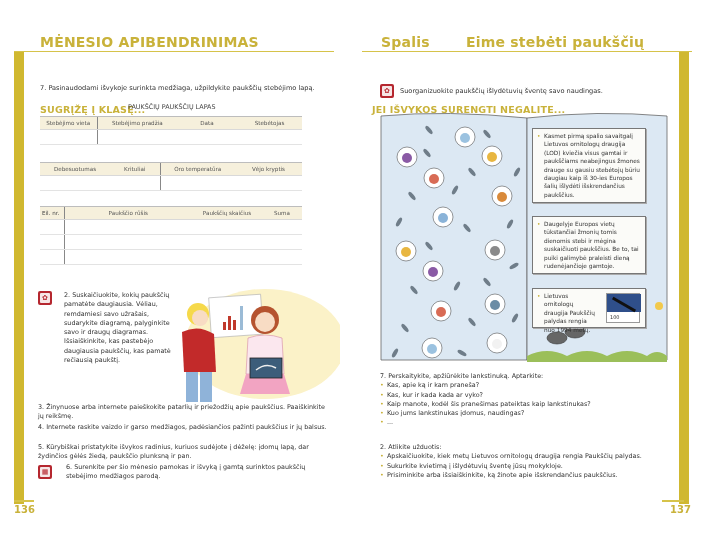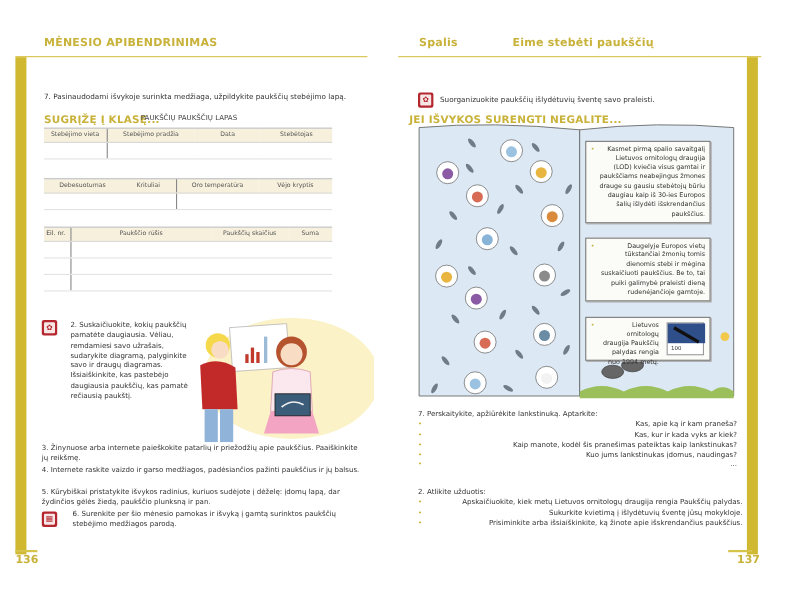--- a/index.html
+++ b/index.html
@@ -1,31 +1,31 @@
 <!DOCTYPE html>
 <html><head>
   <meta charset="utf-8">
   <style>
     * { box-sizing: border-box; margin: 0; padding: 0; }
     html, body { width: 720px; height: 540px; background: #ffffff; overflow: hidden; }
     body { font-family: "DejaVu Sans", sans-serif; color: #2a2a2a; position: relative; }
-    .page-title { position: absolute; top: 34px; font-size: 10px; font-weight: bold; color: #c9b23a; letter-spacing: 0.2px; }
+    .page-title { position: absolute; top: 34px; font-size: 14px; font-weight: bold; color: #c9b23a; letter-spacing: 0.2px; }
     .rule-top { position: absolute; top: 51px; height: 1px; background: #d6c34a; }
     .bar { position: absolute; background: #d0b830; }
     .section-title { position: absolute; font-size: 9.5px; font-weight: bold; color: #c9b23a; letter-spacing: 0.2px; margin-top: 38px; }
     .caption { position: absolute; font-size: 6.6px; }
     table.obs { position: absolute; border-collapse: collapse; font-size: 5.6px; color: #555; }
     table.obs th { background: #f6f0dc; font-weight: normal; height: 13px; text-align: center; border-top: 1px solid #bdbdbd; border-bottom: 1px solid #d9d9d9; }
     table.obs td { height: 15px; border-bottom: 1px solid #e3e3e3; }
     table.obs .vl { border-left: 1px solid #888; }
     .icon-box { position: absolute; width: 14px; height: 14px; background: #b5272f; border-radius: 2px; display: flex; align-items: center; justify-content: center; }
     .icon-box .inner { width: 10px; height: 10px; background: #f6e6e6; border-radius: 1px; font-size: 7px; line-height: 10px; text-align: center; color: #b5272f; }
     .task-text { position: absolute; font-size: 6.4px; line-height: 9.3px; color: #333; }
     .illu { position: absolute; }
-    .bullet-list { list-style: none; text-align: right; }
+    .bullet-list { list-style: none; }
     .bullet-list li { position: relative; padding-left: 7px; }
     .bullet-list li::before { content: "•"; position: absolute; left: 0; color: #c9b23a; }
     .note-card { position: absolute; background: #fbfbf8; border: 1px solid #777; font-size: 5.8px; line-height: 8.4px; color: #333; padding: 3px 4px; box-shadow: 1px 1px 0 #aaa; }
     .page-num { position: absolute; font-size: 10px; font-weight: bold; color: #c9b23a; }
   </style>
 </head>
 <body>
 
 <div class="page-title" style="left:40px;">MĖNESIO APIBENDRINIMAS</div>
 <div class="page-title" style="left:381px;">Spalis</div>
@@ -137,21 +137,21 @@
 <div class="icon-box" style="left:38px; top:465px;">
     <div class="inner">▦</div>
   </div>
 <div class="task-text" style="left:66px; top:463px; width:268px;">6. Surenkite per šio mėnesio pamokas ir išvyką į gamtą surinktos paukščių stebėjimo medžiagos parodą.</div>
 <div class="page-num" style="left:14px; top:504px;">136</div>
 
 <div class="section-title" style="left:372px; top:66px;">JEI IŠVYKOS SURENGTI NEGALITE...</div>
 <div class="icon-box" style="left:380px; top:84px;">
     <div class="inner">✿</div>
   </div>
-<div class="caption" style="left:400px; top:87px; color:#333;">Suorganizuokite paukščių išlydėtuvių šventę savo praleisti.</div>
+<div class="caption" style="left:400px; top:87px; color:#333;">Suorganizuokite paukščių išlydėtuvių šventę savo naudingas.</div>
 
 <div class="illu" style="left:377px; top:110px; width:300px; height:256px;">
   <svg width="300" height="256" viewBox="0 0 300 256" style="position:absolute; left:0; top:0;">
     <path d="M4 6 Q70 0 150 8 L150 250 L4 250 Z" fill="#dce8f3" stroke="#666" stroke-width="0.8"></path>
     <path d="M150 8 Q220 0 290 6 L290 250 L150 250 Z" fill="#dce8f3" stroke="#666" stroke-width="0.8"></path>
     <g>
       <circle cx="88" cy="27" r="10" fill="#fff" stroke="#555" stroke-width="0.6"></circle>
         <circle cx="88" cy="28" r="5" fill="#9bc2e0"></circle>
       <circle cx="30" cy="47" r="10" fill="#fff" stroke="#555" stroke-width="0.6"></circle>
         <circle cx="30" cy="48" r="5" fill="#8a5aa5"></circle>
@@ -227,21 +227,21 @@
       <div style="position:absolute; left:4px; top:9px; width:26px; height:3px; background:#111; transform:rotate(30deg);"></div>
       <div style="position:absolute; left:3px; bottom:1px; font-size:5px; color:#333;">100</div>
     </div>
   </div>
 </div>
 
 <div class="task-text" style="left:380px; top:372px; width:290px;">
   <div>7. Perskaitykite, apžiūrėkite lankstinuką. Aptarkite:</div>
   <ul class="bullet-list">
     <li>Kas, apie ką ir kam praneša?</li>
-    <li>Kas, kur ir kada vyks ar kiek?</li>
+    <li>Kas, kur ir kada kada ar vyko?</li>
     <li>Kaip manote, kodėl šis pranešimas pateiktas kaip lankstinukas?</li>
     <li>Kuo jums lankstinukas įdomus, naudingas?</li>
     <li>...</li>
   </ul>
 </div>
 <div class="task-text" style="left:380px; top:443px; width:295px;">
   <div>2. Atlikite užduotis:</div>
   <ul class="bullet-list">
     <li>Apskaičiuokite, kiek metų Lietuvos ornitologų draugija rengia Paukščių palydas.</li>
     <li>Sukurkite kvietimą į išlydėtuvių šventę jūsų mokykloje.</li>

